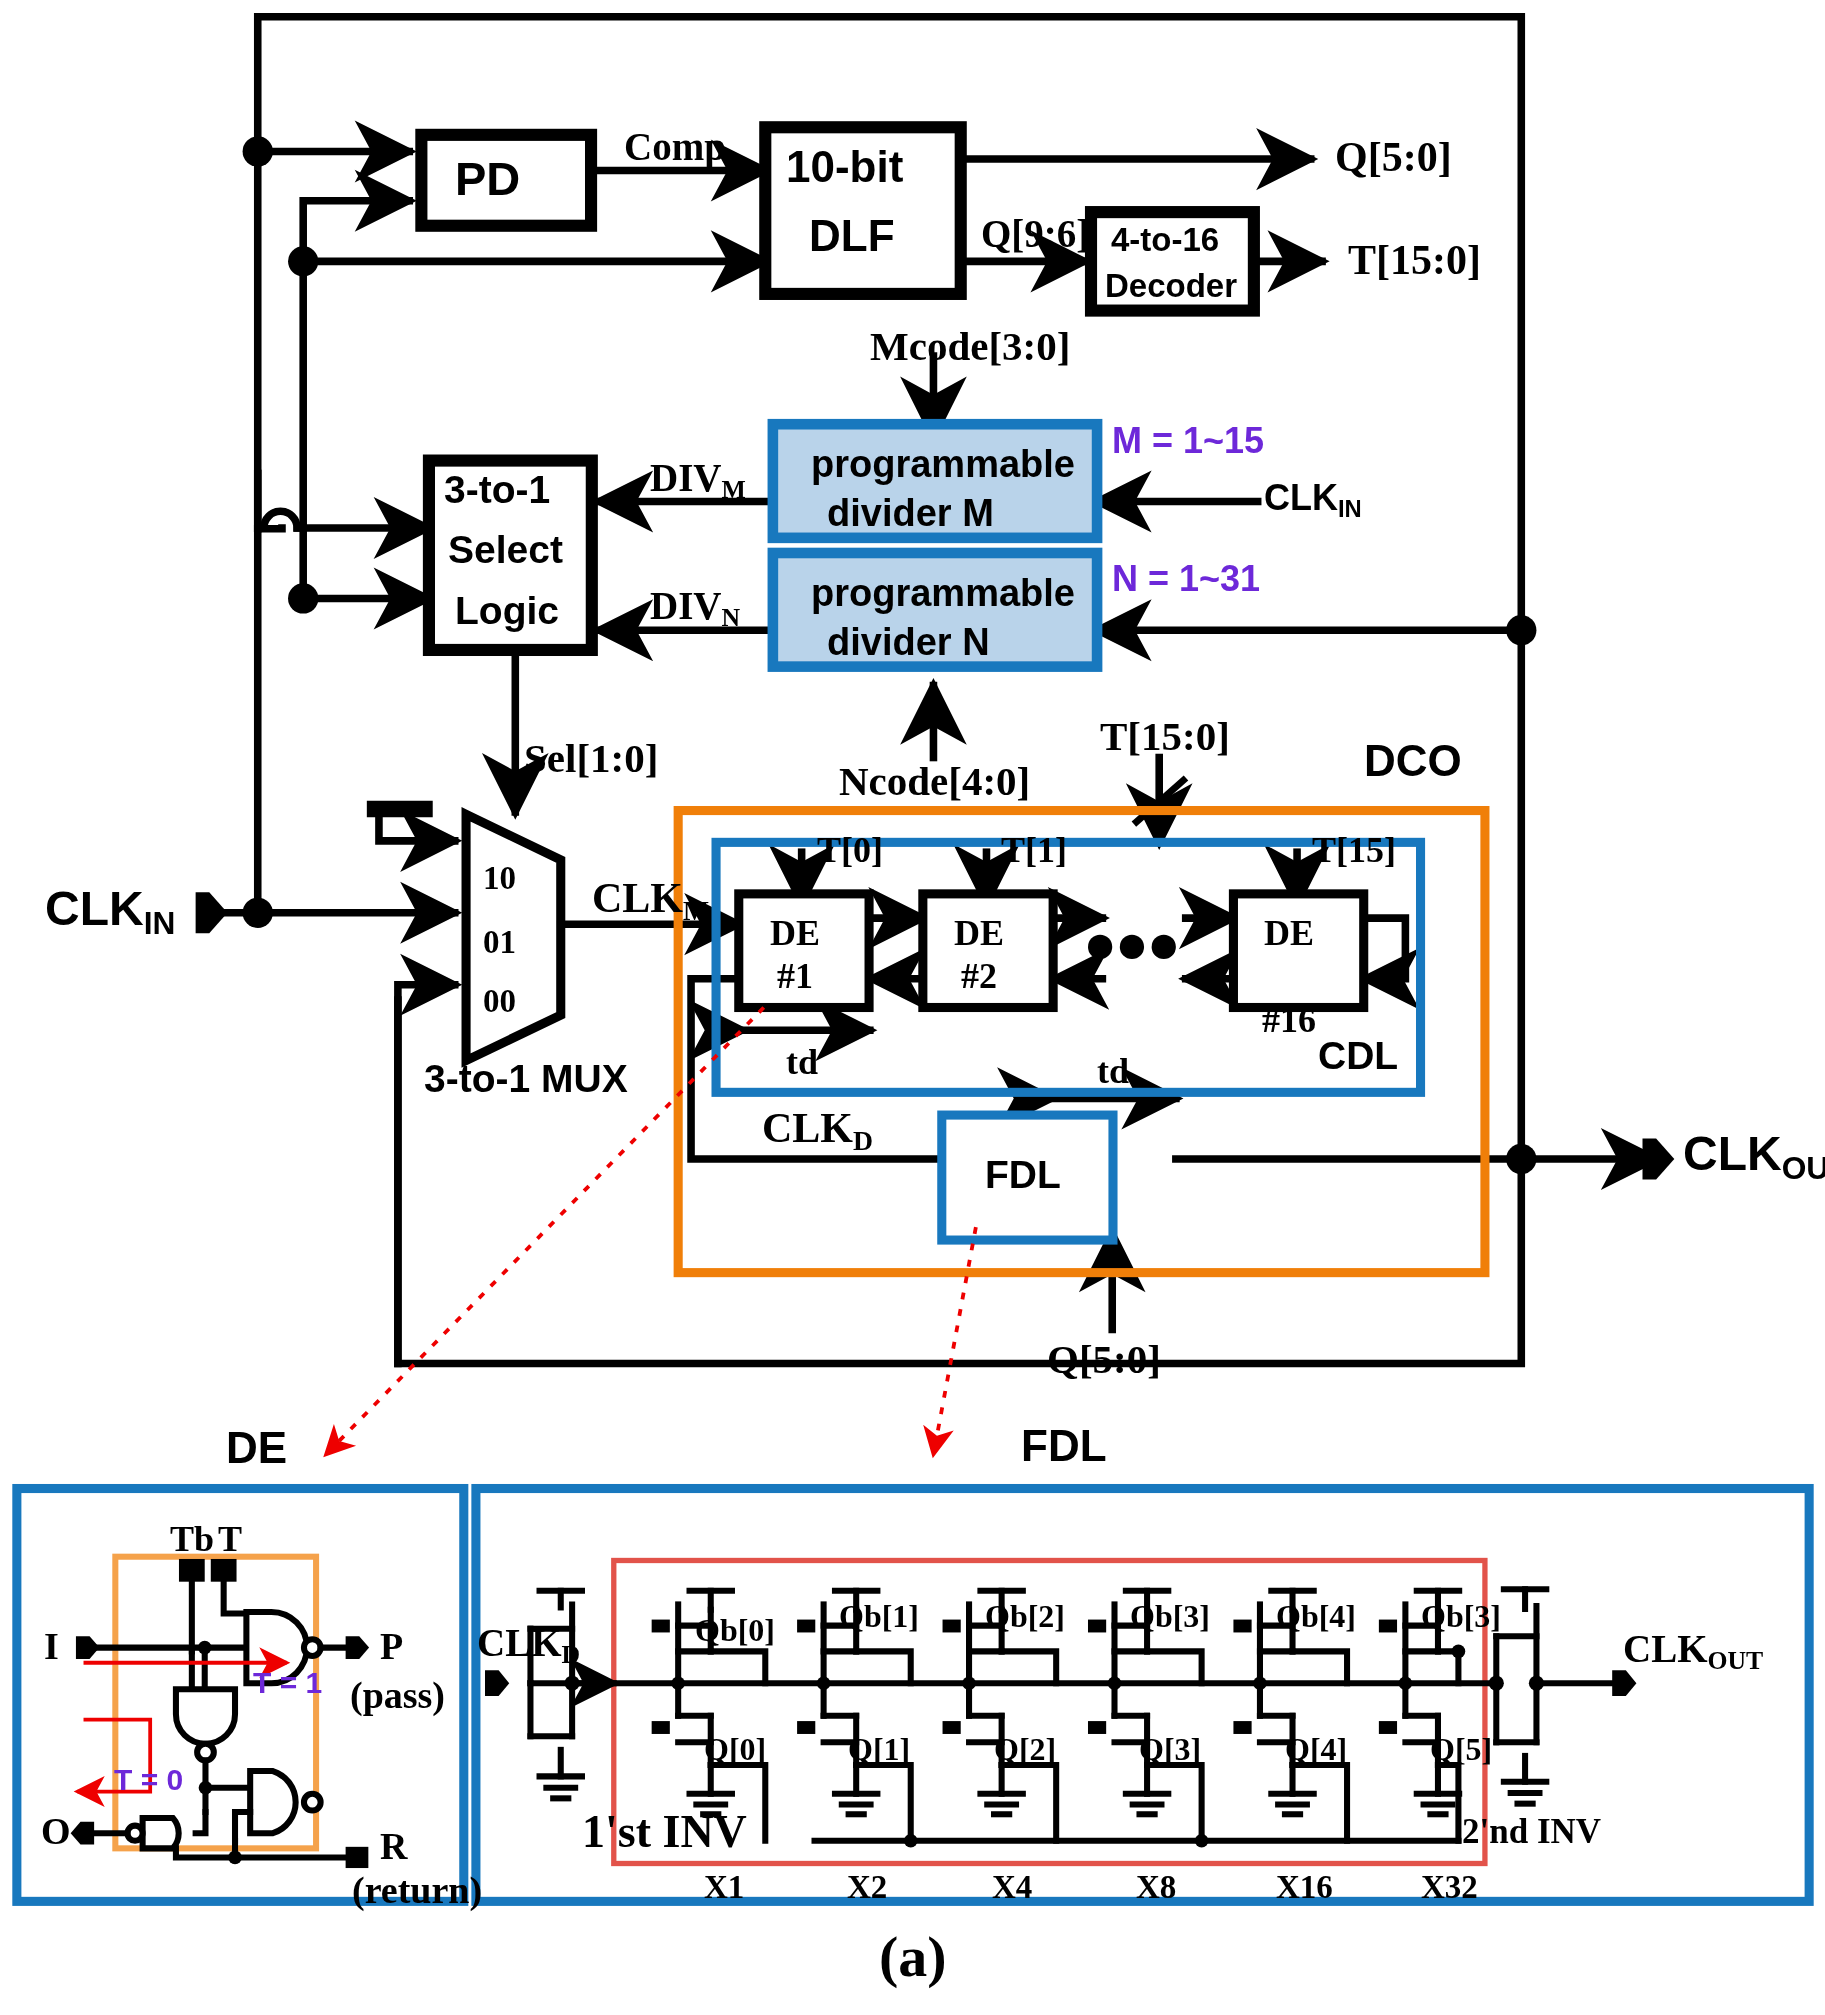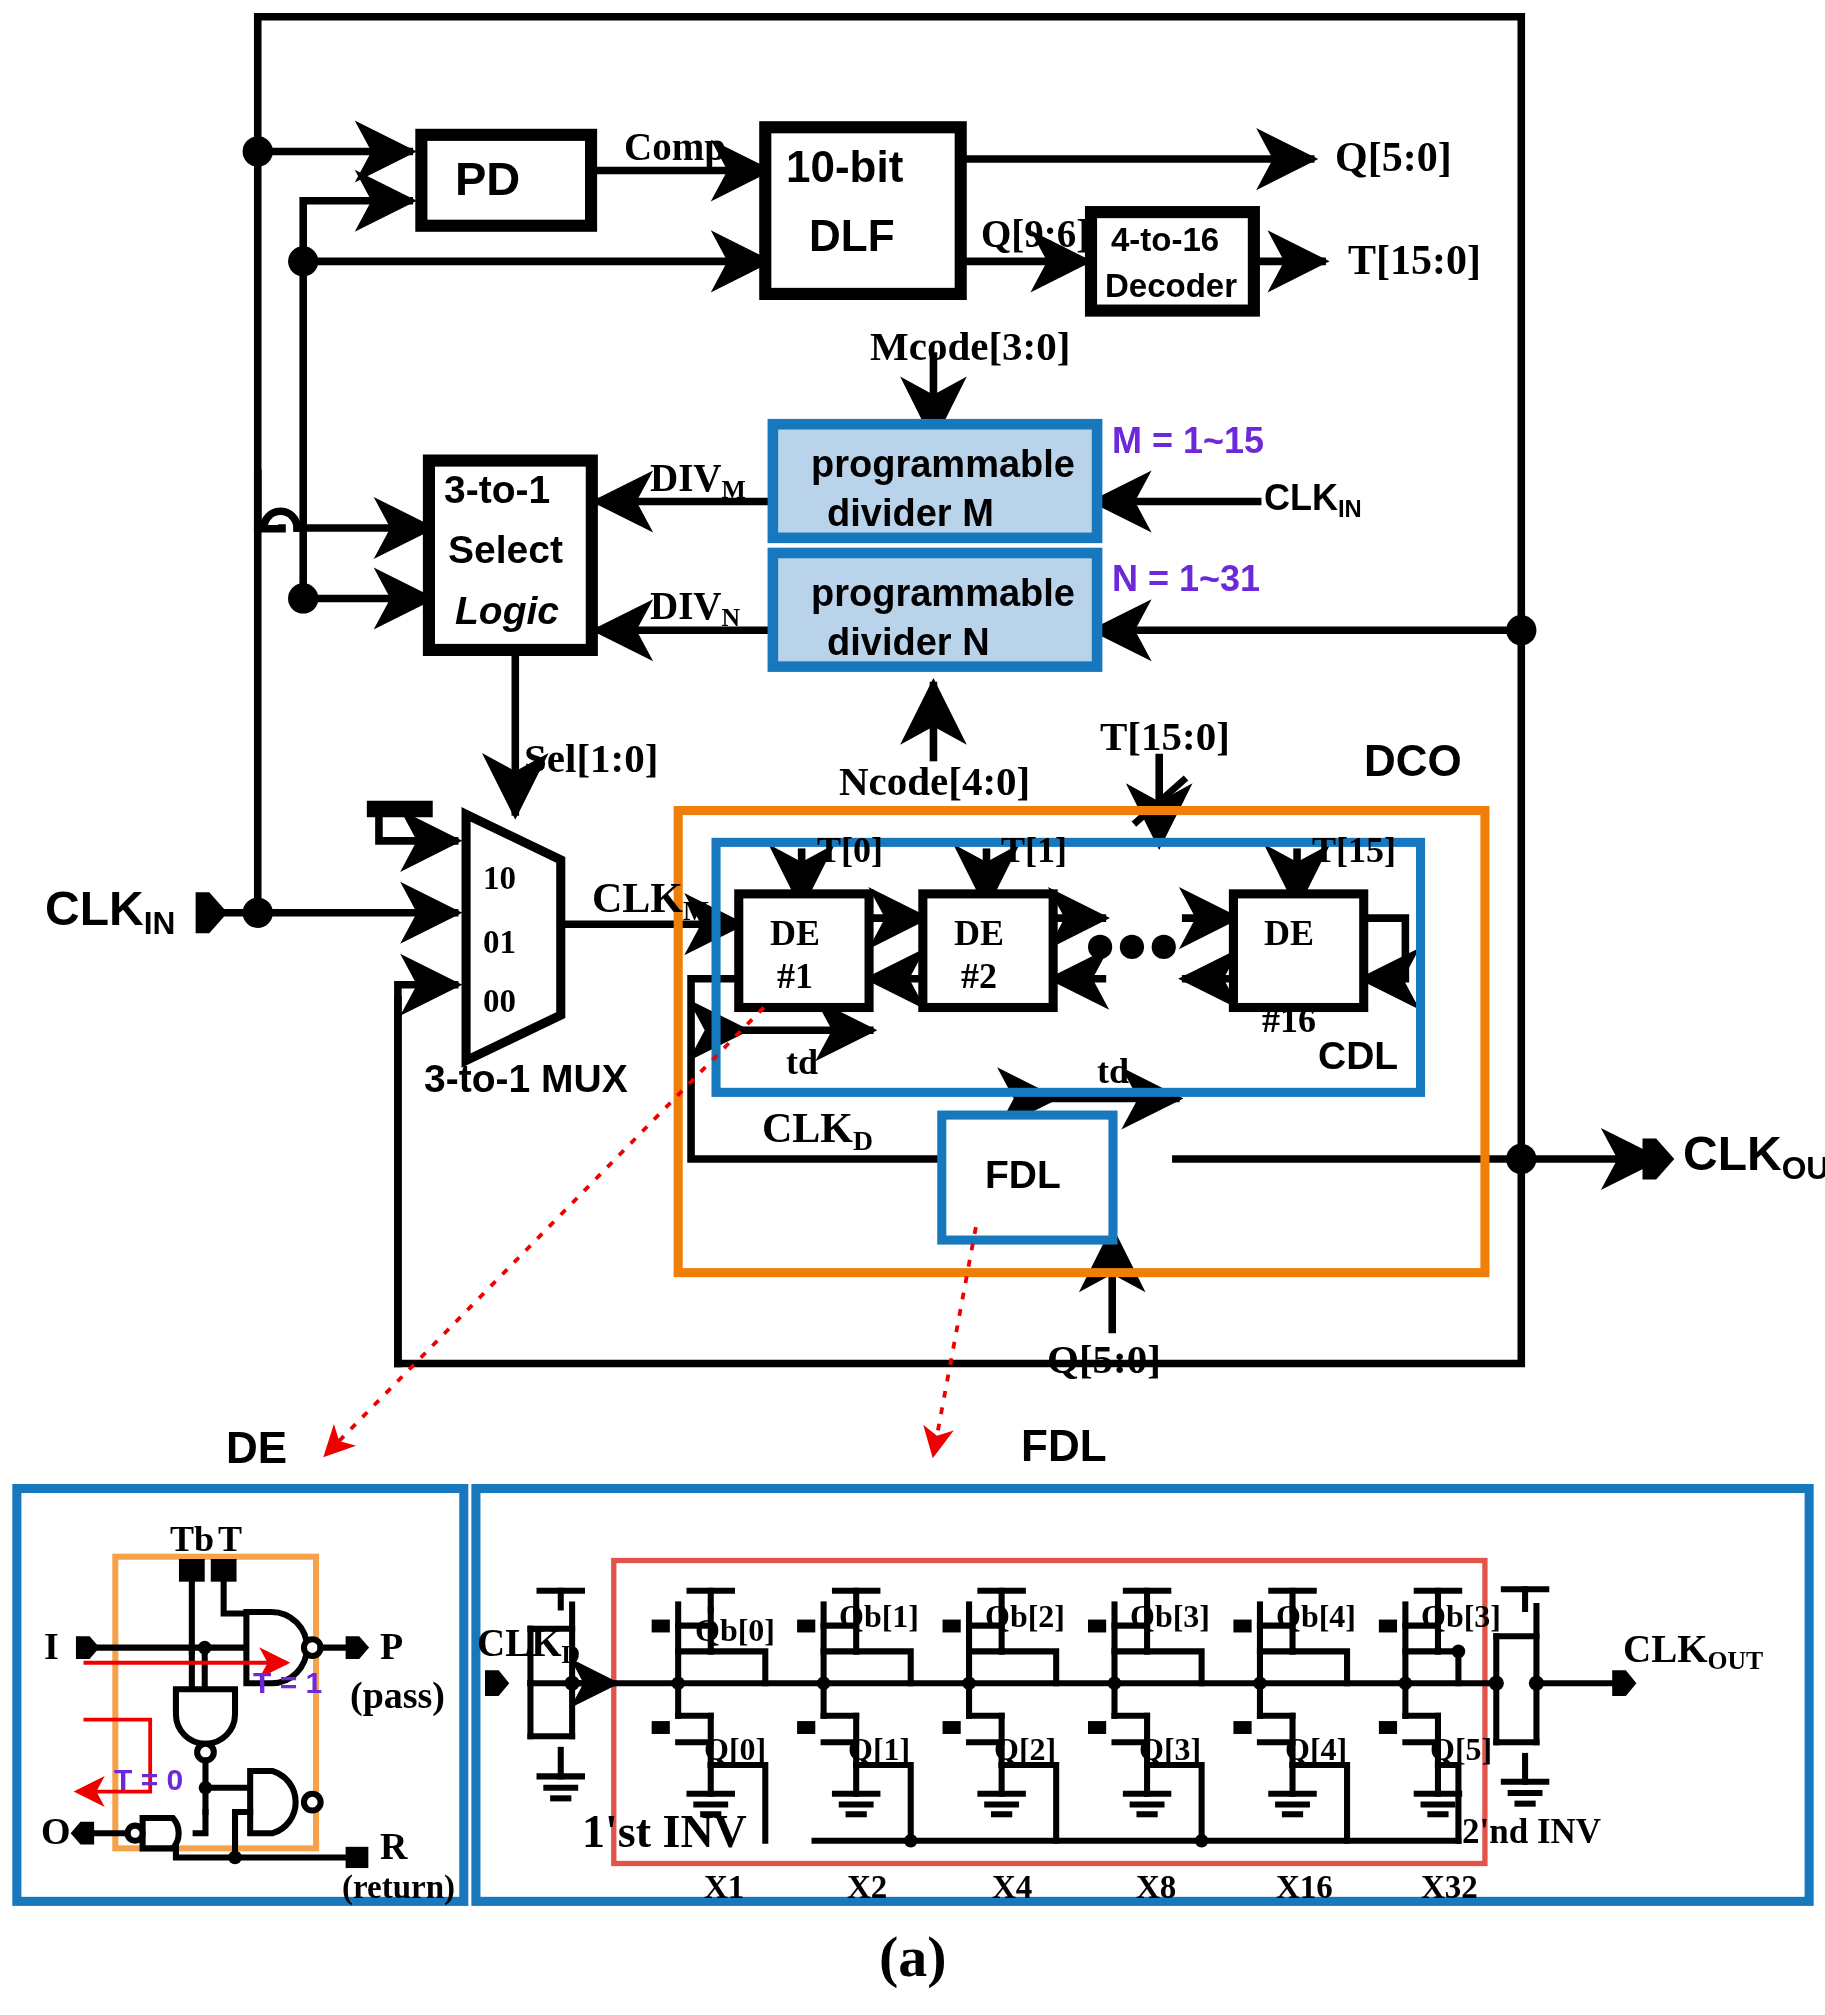--- a/index.html
+++ b/index.html
@@ -411,21 +411,21 @@
 <div class="lbl sans" style="left:811px;top:574px;font-size:38px;">programmable</div>
 <div class="lbl sans" style="left:827px;top:623px;font-size:38px;">divider N</div>
 
 <div class="lbl sans red" style="left:1112px;top:423px;font-size:36px;">M = 1~15</div>
 <div class="lbl sans red" style="left:1112px;top:561px;font-size:36px;">N = 1~31</div>
 
 <div class="lbl sans" style="left:1264px;top:480px;font-size:36px;"><span>CLK</span><sub>IN</sub></div>
 
 <div class="lbl sans" style="left:444px;top:470px;font-size:39px;">3-to-1</div>
 <div class="lbl sans" style="left:448px;top:530px;font-size:39px;">Select</div>
-<div class="lbl sans" style="left:455px;top:591px;font-size:39px;font-style:italic;">Logic</div>
+<div class="lbl sans" style="left:455px;top:591px;font-size:39px;">Logic</div>
 <div class="lbl serif" style="left:524px;top:738px;font-size:41px;">Sel[1:0]</div>
 
 <div class="lbl serif" style="left:483px;top:862px;font-size:33px;">10</div>
 <div class="lbl serif" style="left:483px;top:926px;font-size:33px;">01</div>
 <div class="lbl serif" style="left:483px;top:985px;font-size:33px;">00</div>
 <div class="lbl sans" style="left:424px;top:1059px;font-size:39px;">3-to-1 MUX</div>
 <div class="lbl serif" style="left:592px;top:877px;font-size:42px;"><span>CLK</span><sub>M</sub></div>
 
 <div class="lbl sans" style="left:45px;top:885px;font-size:48px;"><span>CLK</span><sub>IN</sub></div>
 <div class="lbl sans" style="left:1683px;top:1130px;font-size:48px;"><span>CLK</span><sub>OUT</sub></div>
@@ -455,21 +455,21 @@
 <div class="lbl sans" style="left:226px;top:1426px;font-size:44px;">DE</div>
 <div class="lbl sans" style="left:1021px;top:1424px;font-size:44px;">FDL</div>
 
 <div class="lbl serif" style="left:170px;top:1521px;font-size:36px;">Tb</div>
 <div class="lbl serif" style="left:218px;top:1521px;font-size:36px;">T</div>
 <div class="lbl serif" style="left:44px;top:1627px;font-size:38px;">I</div>
 <div class="lbl serif" style="left:41px;top:1812px;font-size:38px;">O</div>
 <div class="lbl serif" style="left:380px;top:1627px;font-size:38px;">P</div>
 <div class="lbl serif" style="left:350px;top:1676px;font-size:38px;">(pass)</div>
 <div class="lbl serif" style="left:380px;top:1827px;font-size:38px;">R</div>
-<div class="lbl serif" style="left:342px;top:1871px;font-size:33px;">(return)</div>
+<div class="lbl serif" style="left:352px;top:1871px;font-size:38px;">(return)</div>
 <div class="lbl sans red" style="left:253px;top:1668px;font-size:30px;">T = 1</div>
 <div class="lbl sans red" style="left:114px;top:1765px;font-size:30px;">T = 0</div>
 
 <div class="lbl serif" style="left:477px;top:1623px;font-size:39px;"><span>CLK</span><sub>D</sub></div>
 <div class="lbl serif" style="left:1623px;top:1629px;font-size:39px;"><span>CLK</span><sub>OUT</sub></div>
 <div class="lbl serif" style="left:535px;top:1809px;font-size:46px;margin-left:47px;">1'st INV</div>
 <div class="lbl serif" style="left:1462px;top:1814px;font-size:35px;">2'nd INV</div>
 
 <div class="lbl serif" style="left:704px;top:1871px;font-size:33px;">X1</div>
 <div class="lbl serif" style="left:847px;top:1871px;font-size:33px;">X2</div>

